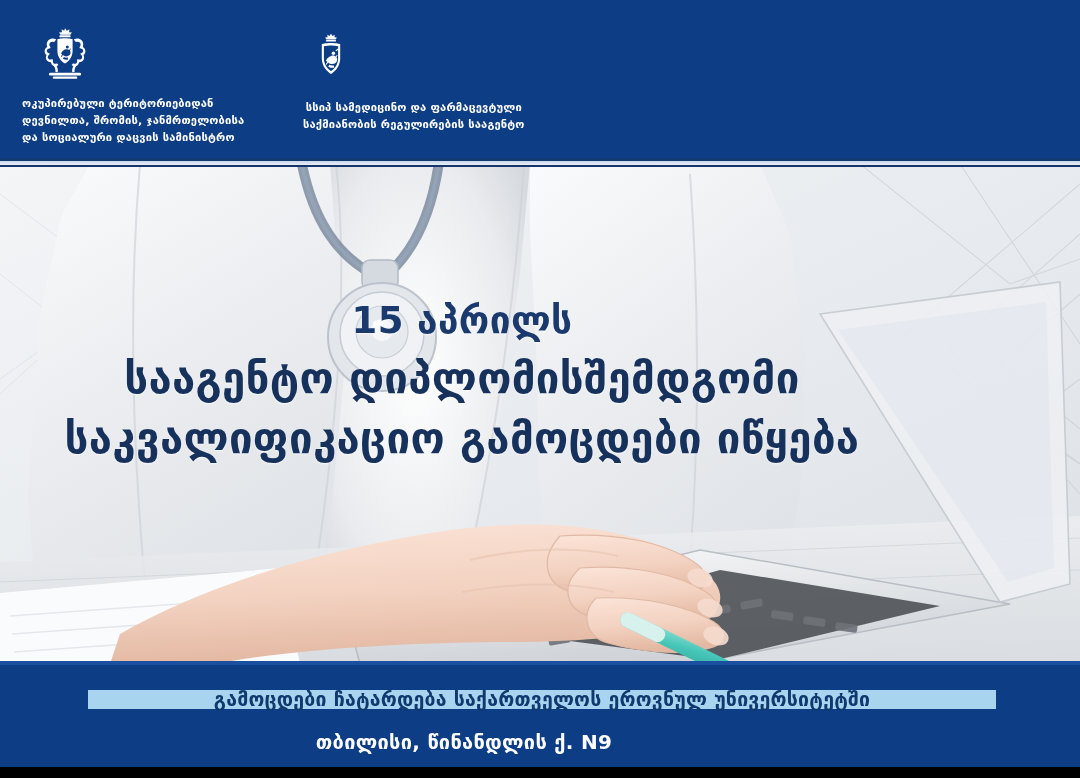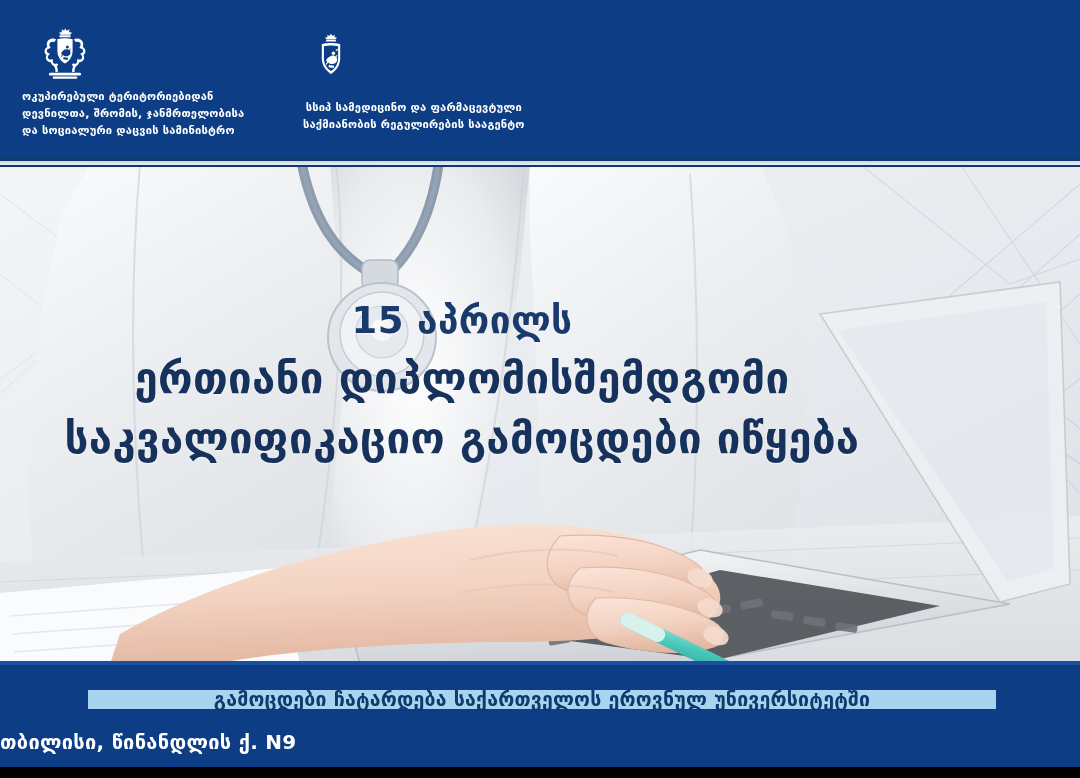--- a/index.html
+++ b/index.html
@@ -30,20 +30,21 @@
     align-items:flex-start;
   }
   .org-ministry { left:22px; top:26px; }
   .org-agency   { left:303px; top:32px; }
 
   .emblem { display:block; }
   .emblem-ministry { margin-left:12px; }
   .emblem-agency   { margin-left:8px; }
 
   .org-lines {
+    margin-top:7px;
     color:#ffffff;
     font-size:11.2px;
     font-weight:bold;
     line-height:1.52;
     letter-spacing:0.15px;
     white-space:pre-line;
     text-align:left;
   }
   .org-agency .org-lines { margin-top:11px;text-align:center; }
 
@@ -124,21 +125,21 @@
   .footer-highlight-text {
     color:#10396f;
     font-size:19.5px;
     font-weight:bold;
     letter-spacing:0.2px;
     white-space:nowrap;
   }
   .footer-address {
     position:absolute; left:0; top:730px;
     width:928px;
-    text-align:left;
+    text-align:center;
     color:#ffffff;
     font-size:20px;
     font-weight:bold;
     letter-spacing:0.3px;
     z-index:9;
   }
   .bottom-black {
     position:absolute; left:0; top:767px;
     width:1080px; height:11px;
     background:#000000;
@@ -361,21 +362,21 @@
         <rect x="600" y="528" width="48" height="15" rx="7" fill="#d7f1ec"></rect>
         <polygon points="790,528 820,535.5 790,543" fill="#cfd6dd"></polygon>
         <polygon points="815,533.5 824,535.5 815,537.5" fill="#3c4249"></polygon>
         <rect x="752" y="528" width="9" height="15" fill="#ffffff" opacity="0.65"></rect>
       </g>
     </svg>
   </div>
 
   <div class="headline-stack">
     <div class="hl-date">15 აპრილს</div>
-    <div class="hl-line1">ერთიანი დიპლომისშემდგომი</div>
+    <div class="hl-line1">სააგენტო დიპლომისშემდგომი</div>
     <div class="hl-line2">საკვალიფიკაციო გამოცდები იწყება</div>
   </div>
 
   <div class="footer-hairline"></div>
   <div class="footer-band"></div>
   <div class="footer-highlight">
     <span class="footer-highlight-text">გამოცდები ჩატარდება საქართველოს ეროვნულ უნივერსიტეტში</span>
   </div>
   <div class="footer-address">თბილისი, წინანდლის ქ. N9</div>
 

